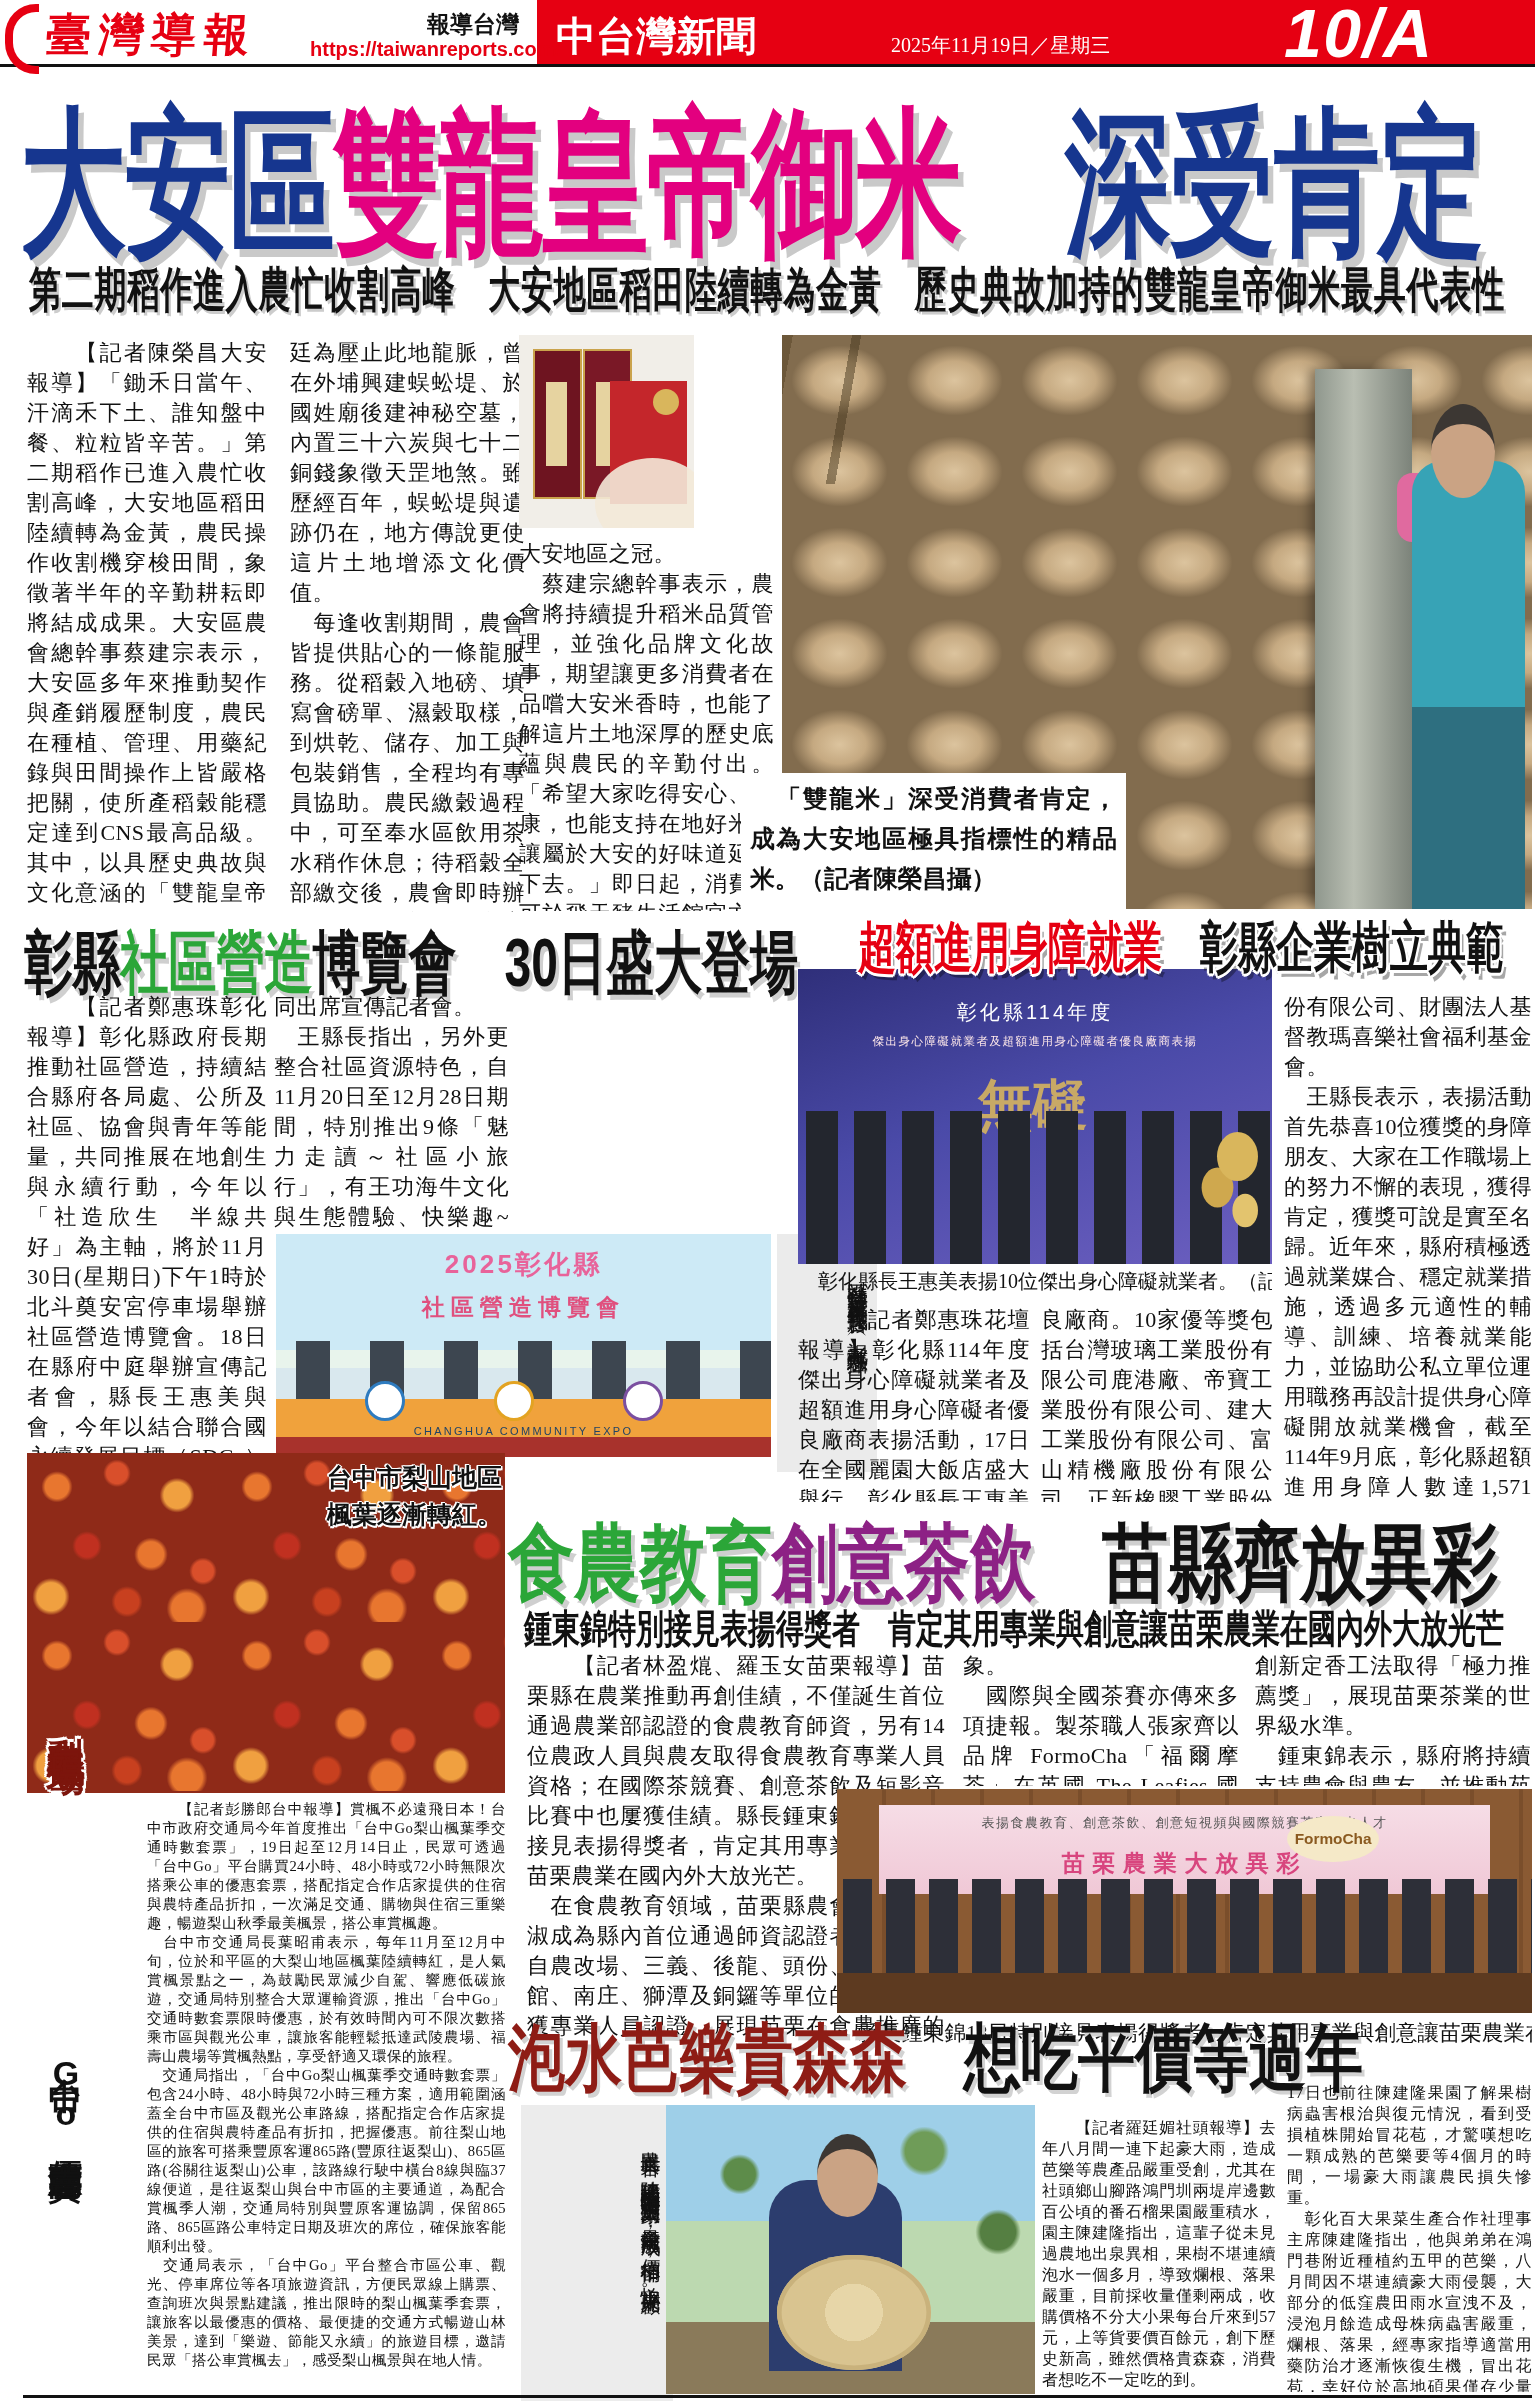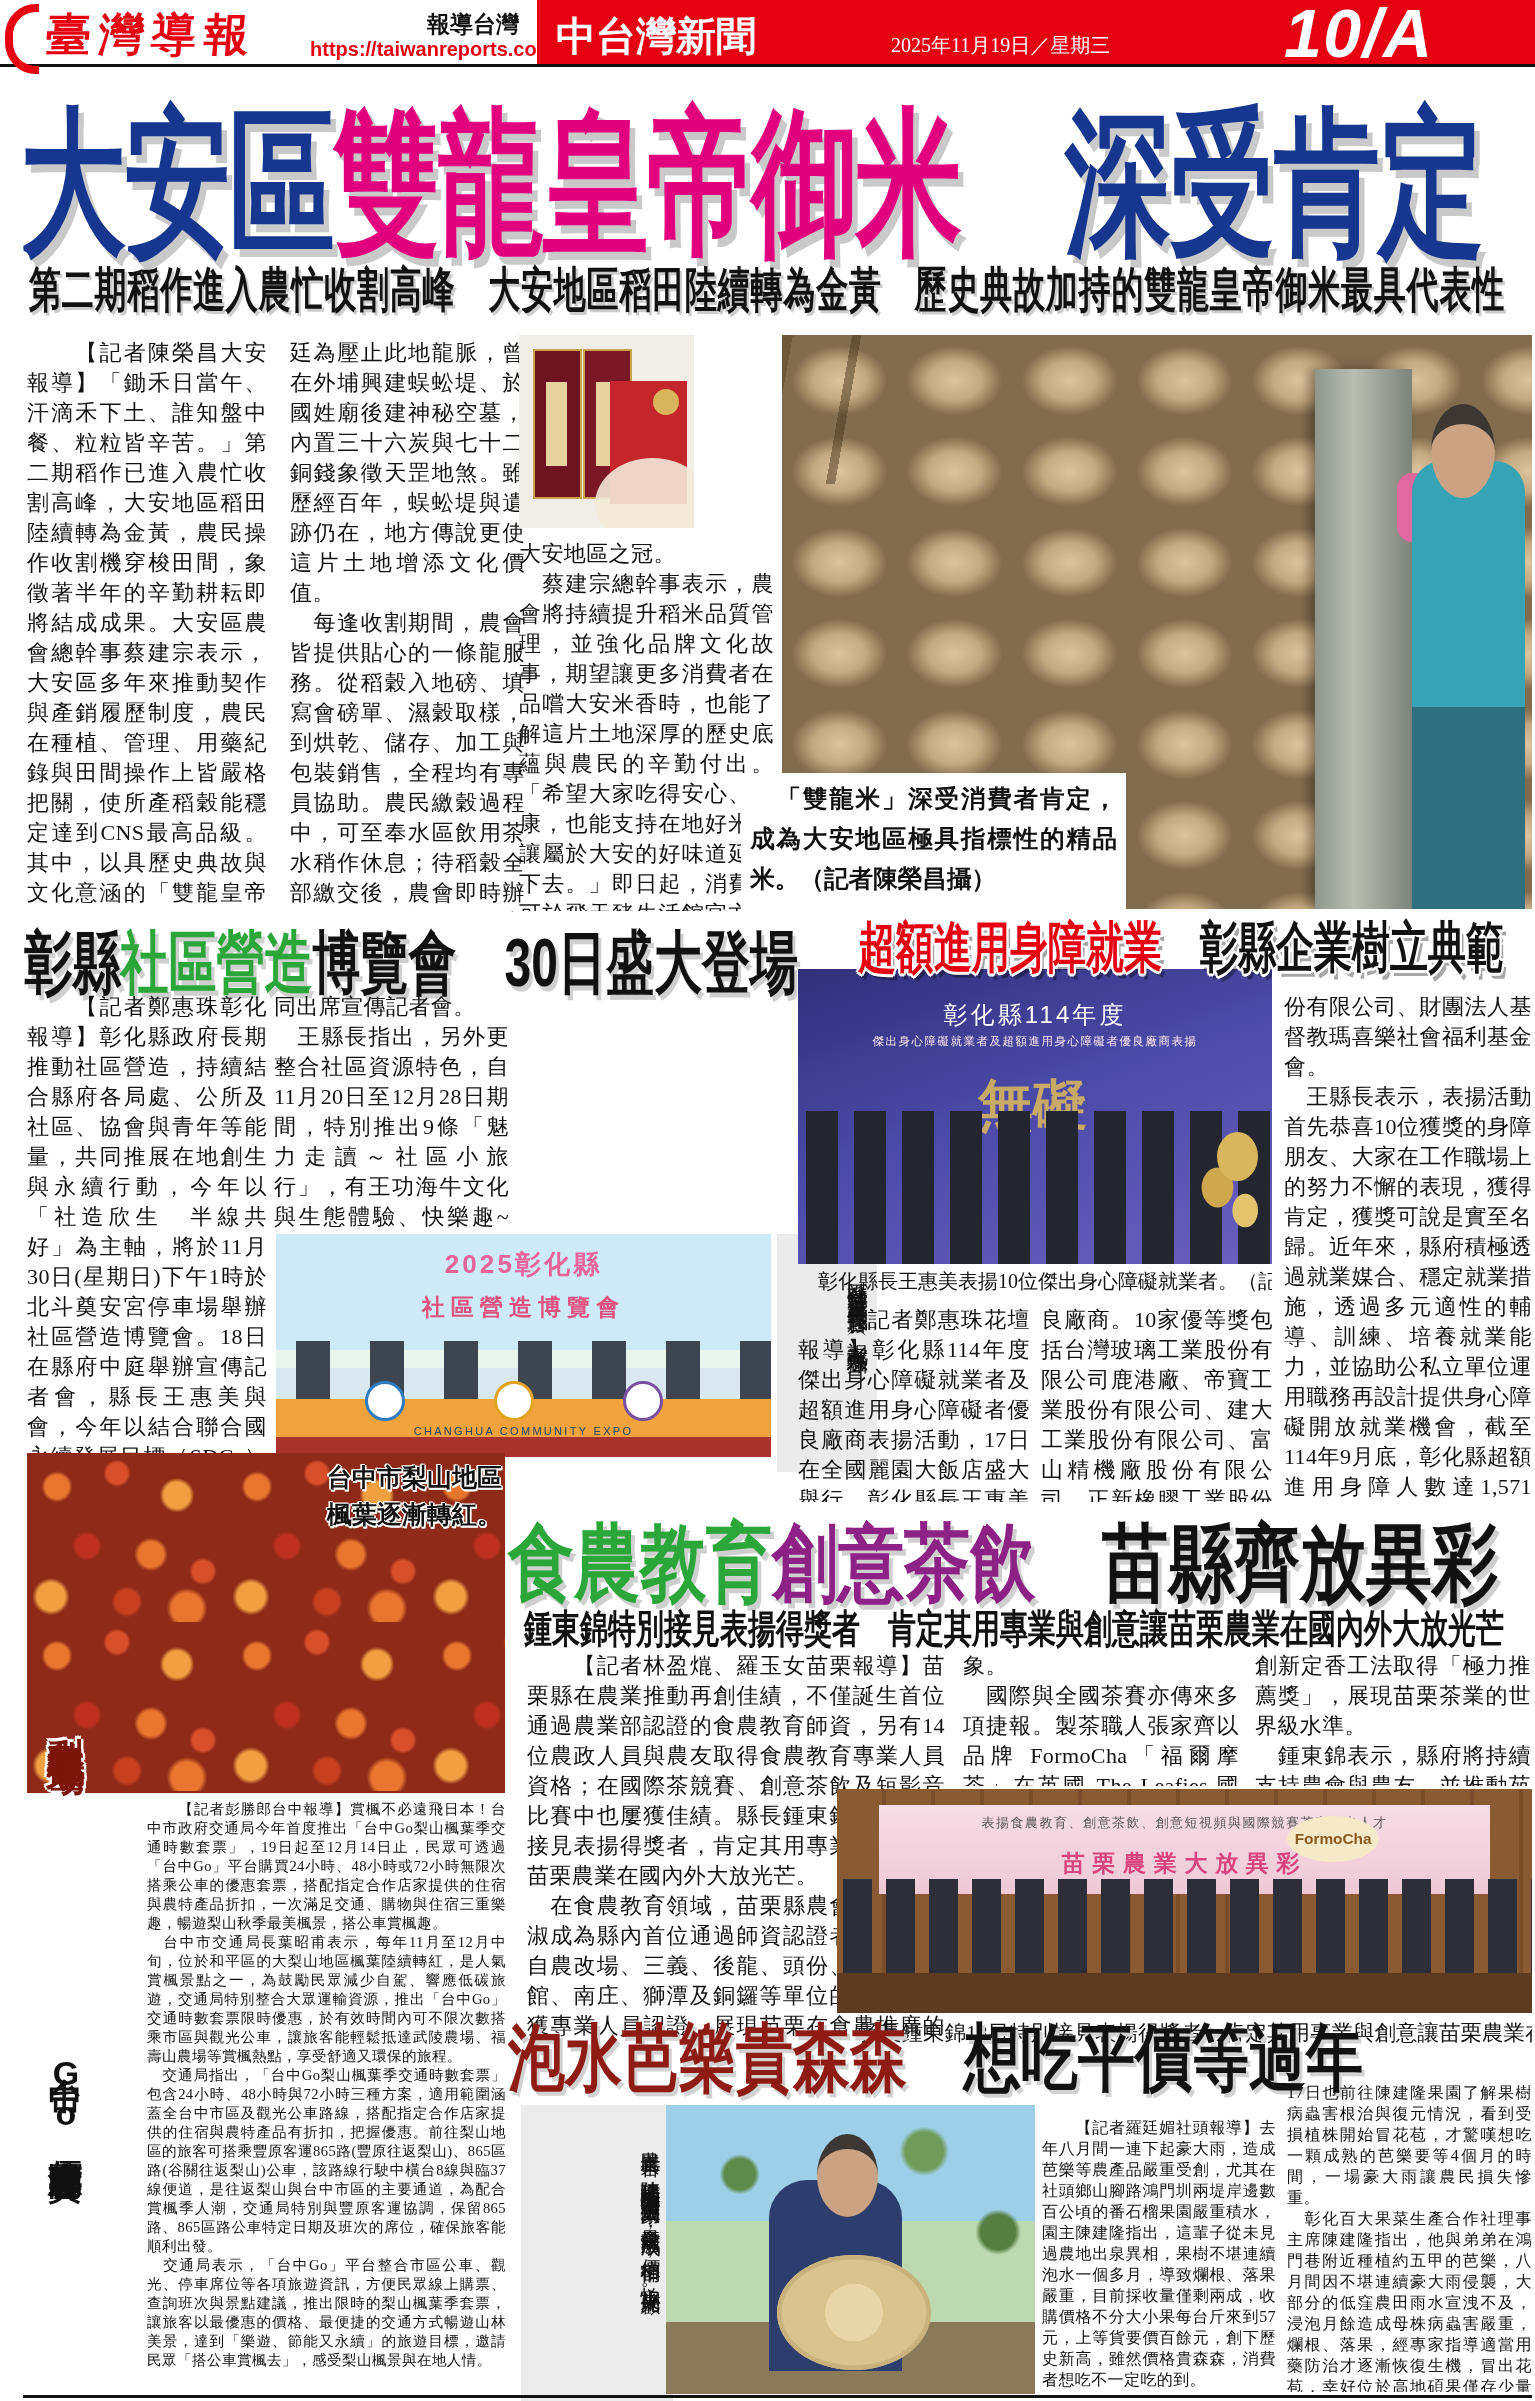--- a/index.html
+++ b/index.html
@@ -93,21 +93,21 @@
   .expo-table{position:absolute;left:0;top:74%;width:100%;height:18%;background:#f0a23c;}
   .expo-dot{position:absolute;bottom:16%;width:34px;height:34px;border-radius:50%;background:#fff;
      border:3.8px solid #2e7bbf;}
   .expo-carpet{position:absolute;left:0;bottom:0;width:100%;height:9%;background:#a8322c;}
   .expo-footer{position:absolute;left:0;bottom:9%;width:100%;text-align:center;font-size:11px;
      color:#246;letter-spacing:2.3px;font-family:"Liberation Sans",sans-serif;}
   .expo-caption{left:777px;top:1234px;width:91px;height:223px;background:#ebebeb;
      writing-mode:vertical-rl;font-size:21px;line-height:31px;padding:7.7px 4.6px;letter-spacing:2.3px;}
   .emp-photo{left:798px;top:969px;width:474px;height:295px;
      background:linear-gradient(160deg,#2f2f7a,#4a4aa8 45%,#6c5fc0);}
-  .emp-line1{position:absolute;left:0;top:10%;width:100%;text-align:center;color:#fff;font-size:24px;
+  .emp-line1{position:absolute;left:0;top:10%;width:100%;text-align:center;color:#fff;font-size:20px;
      font-family:"Liberation Sans",sans-serif;letter-spacing:3.1px;}
   .emp-line2{position:absolute;left:0;top:22%;width:100%;text-align:center;color:#ffe9ea;font-size:11.5px;
      font-family:"Liberation Sans",sans-serif;letter-spacing:1.5px;}
   .emp-script{position:absolute;left:38%;top:34%;font-size:55px;color:rgba(222,186,90,.85);
      font-weight:900;font-family:"Liberation Serif",serif;}
   .emp-people{position:absolute;left:0;bottom:0;width:100%;height:52%;
      background:repeating-linear-gradient(90deg,transparent 0 7.7px,#23262e 7.7px 40px,transparent 40px 48px);}
   .emp-balloon{position:absolute;right:3%;bottom:28%;width:41px;height:49px;border-radius:50%;
      background:#d9b65c;box-shadow:-20px 31px 0 -4.6px #cfa84e, 7.7px 54px 0 -7.7px #e3c46e;}
   .emp-caption{left:798px;top:1268px;width:474px;height:34px;font-size:20px;white-space:nowrap;overflow:hidden;}

